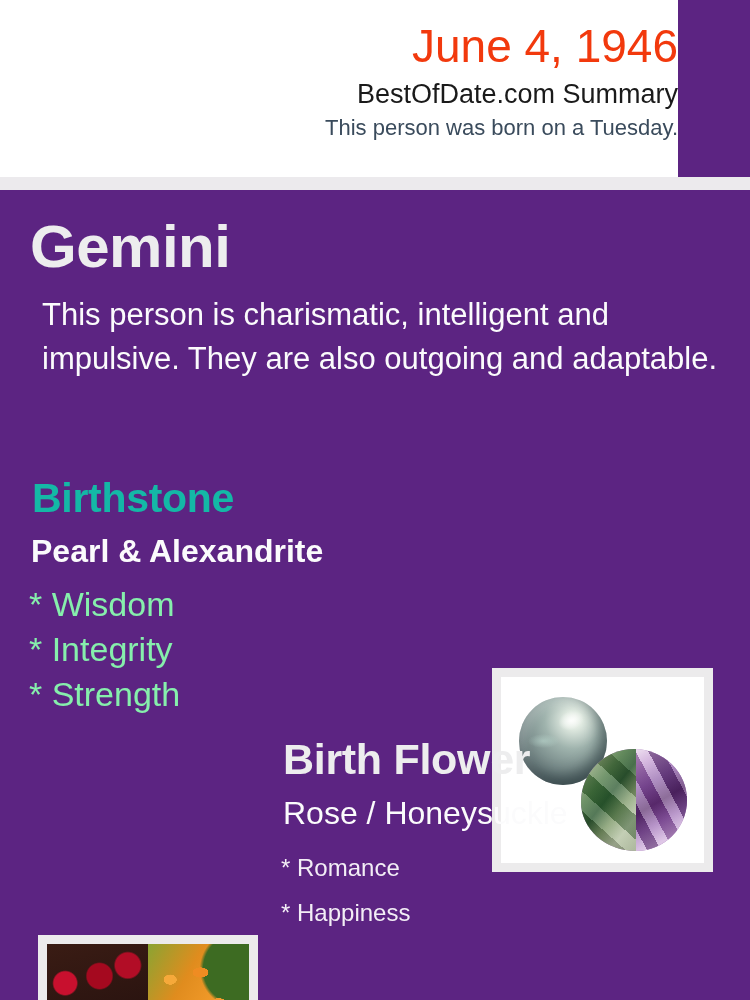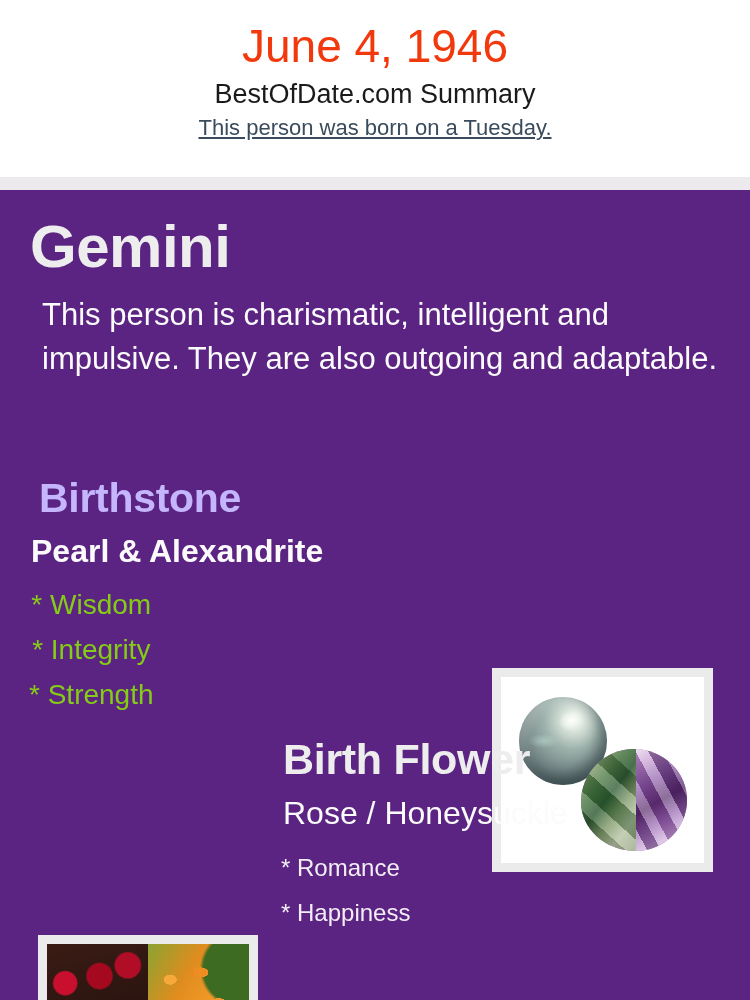--- a/index.html
+++ b/index.html
@@ -19,24 +19,24 @@
     position: relative;
     width: 750px;
     height: 1000px;
     background: #5c2482;
   }
 
   
   .header {
     position: absolute;
     left: 0; top: 0;
-    width: 750px;
+    width: 678px;
     height: 177px;
     background: #ffffff;
-    text-align: center;
+    text-align: right;
   }
   .header-date {
     margin: 0;
     padding-top: 22px;
     font-size: 46px;
     font-weight: 400;
     line-height: 1.08;
     color: #f2390d;
     letter-spacing: 0px;
   }
@@ -48,21 +48,20 @@
     line-height: 1.1;
     color: #1a1a1a;
   }
   .header-sub {
     margin: 0;
     padding-top: 7px;
     font-size: 22px;
     font-weight: 400;
     line-height: 1.1;
     color: #3a4b5c;
-    text-decoration: underline;
   }
   .divider-band {
     position: absolute;
     left: 0; top: 177px;
     width: 750px;
     height: 13px;
     background: #eceaed;
   }
 
   
@@ -91,50 +90,49 @@
     margin: 12px;
     font-size: 31px;
     font-weight: 400;
     line-height: 1.42;
     color: #fbfbfc;
   }
 
   
   .stone-title {
     position: absolute;
-    left: 39px; top: 288px;
+    left: 32px; top: 288px;
     margin: 0;
     font-size: 41px;
     font-weight: bold;
     line-height: 1;
-    color: #c4b5fd;
+    color: #14b8a6;
     letter-spacing: -0.3px;
   }
   .stone-name {
     position: absolute;
     left: 31px; top: 345px;
     margin: 0;
     font-size: 32px;
     font-weight: 700;
     line-height: 1;
     color: #fbfbfc;
   }
   .stone-traits {
     position: absolute;
     left: 29px; top: 392px;
     margin: 0;
     padding: 0;
     list-style: none;
   }
   .stone-traits li {
-    font-size: 28px;
+    font-size: 34px;
     line-height: 45px;
-    color: #84cc16;
+    color: #86efac;
     white-space: nowrap;
-    text-align: center;
   }
 
   
   .flower-title {
     position: absolute;
     left: 283px; top: 548px;
     margin: 0;
     font-size: 43px;
     font-weight: bold;
     line-height: 1;

